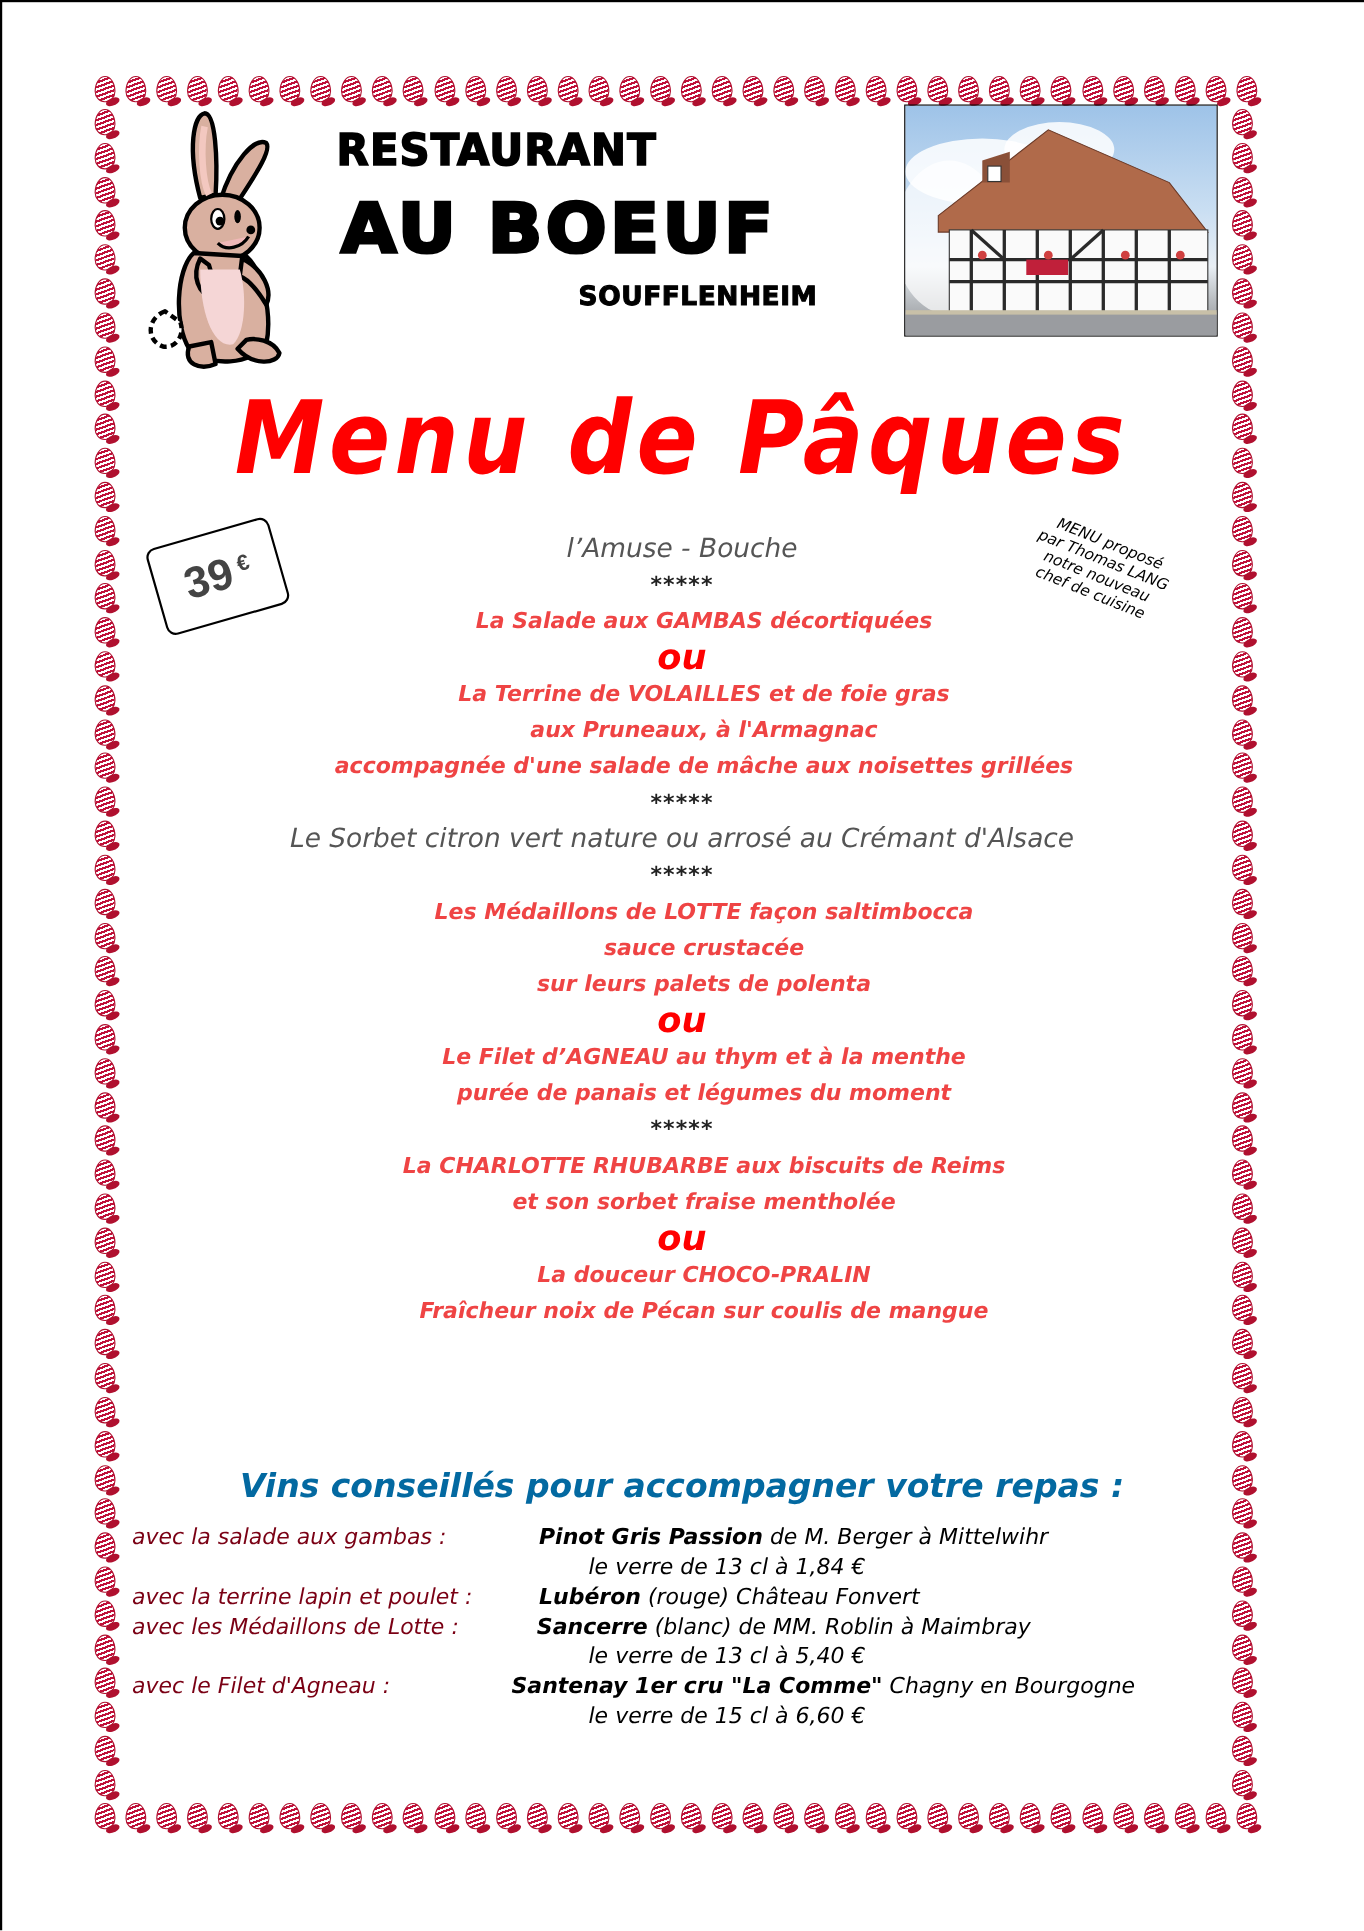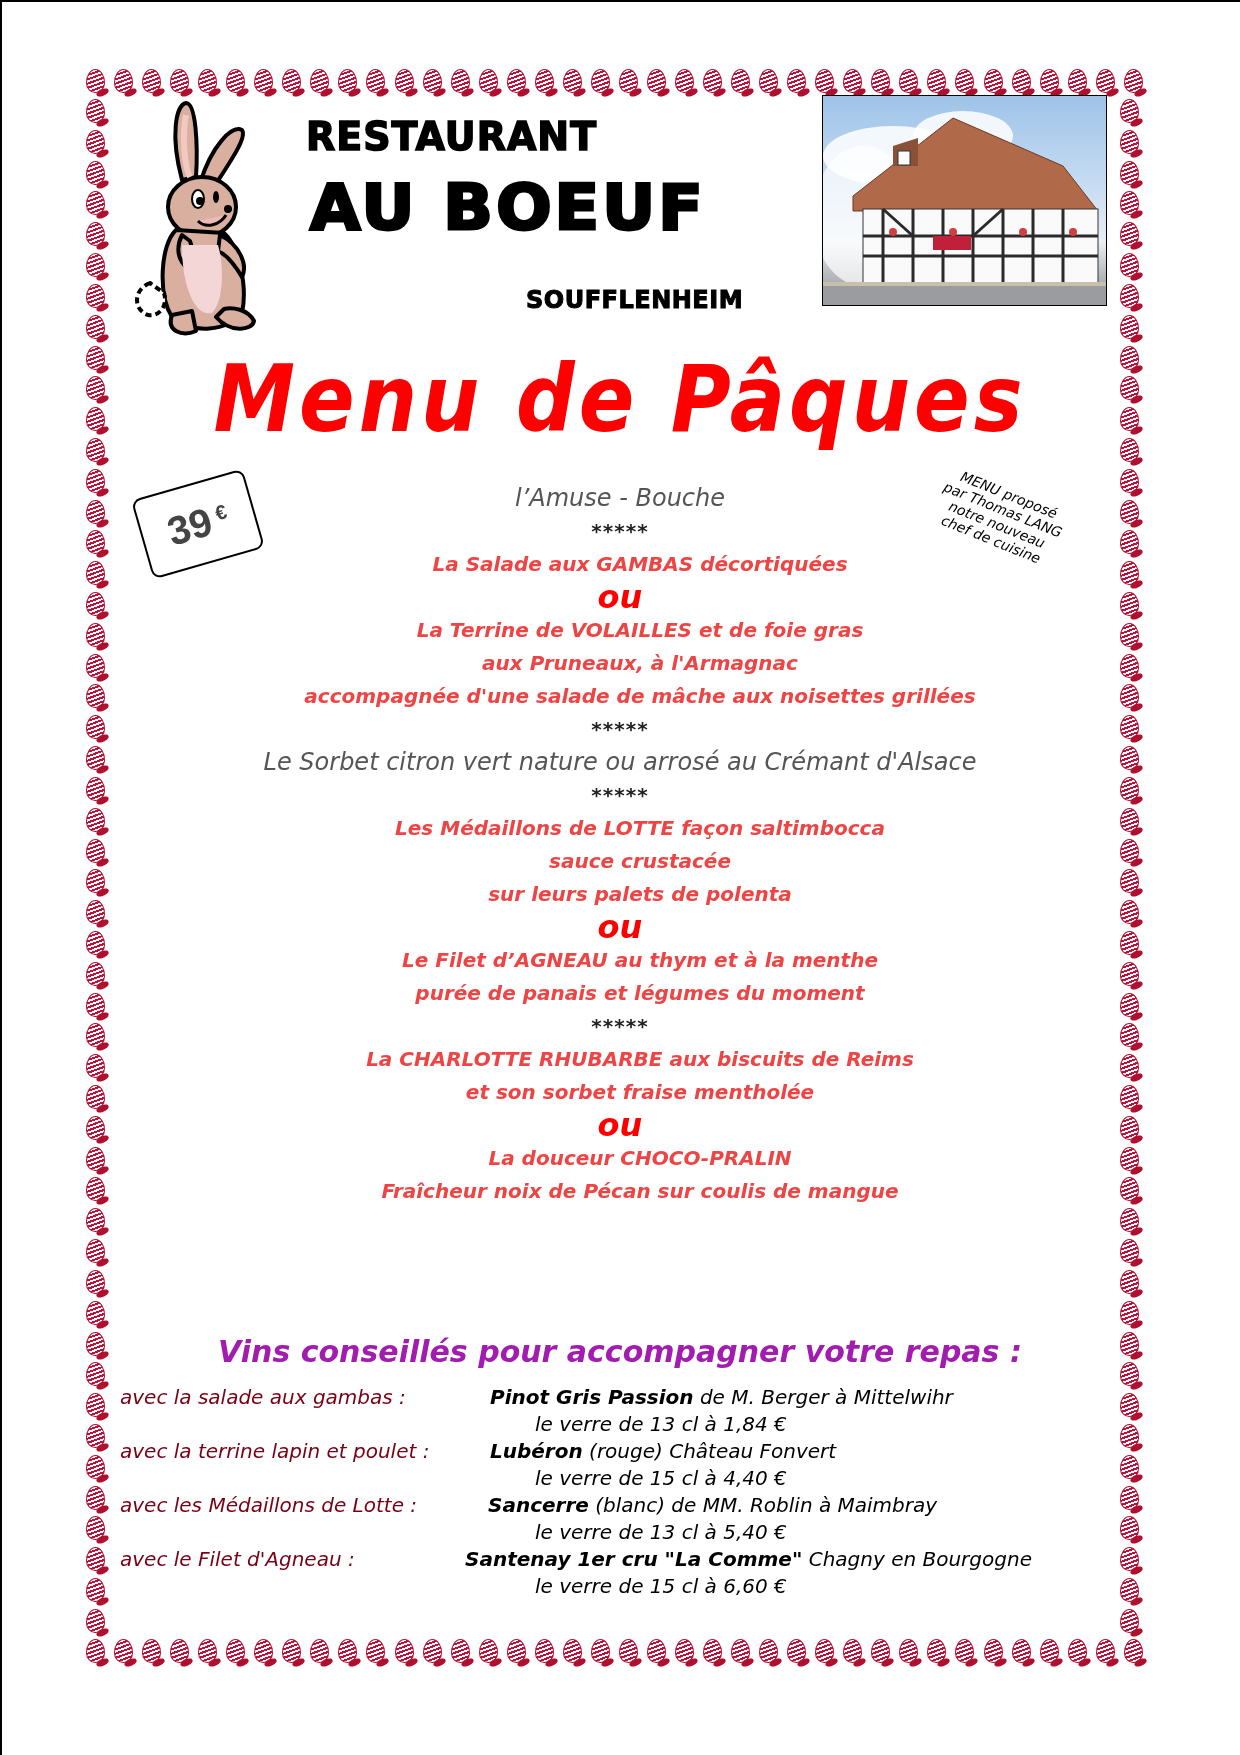--- a/index.html
+++ b/index.html
@@ -23,21 +23,21 @@
 
   
   .bunny { position:absolute; left:120px; top:95px; width:160px; height:245px; }
   .brand { position:absolute; left:300px; top:108px; width:470px; }
   .brand-line1 { position:absolute; left:6px; top:6px; font-family:"DejaVu Sans", sans-serif;
          font-weight:900; font-size:38px; letter-spacing:1px; color:#000; transform:scaleY(1.05);
          -webkit-text-stroke:1.5px #000; }
   .brand-line2 { position:absolute; left:10px; top:63px; font-family:"DejaVu Sans", sans-serif;
          font-weight:900; font-size:62px; letter-spacing:3px; color:#000; -webkit-text-stroke:3px #000;
          transform:scaleX(1.05); transform-origin:left; }
-  .brand-line3 { position:absolute; left:226px; top:178px; font-family:"DejaVu Sans", sans-serif;
+  .brand-line3 { position:absolute; left:226px; top:147px; font-family:"DejaVu Sans", sans-serif;
          font-weight:900; font-size:24px; letter-spacing:0.5px; color:#000; -webkit-text-stroke:1px #000; }
 
   .photo { position:absolute; left:822px; top:95px; width:285px; height:211px;
          border:1.5px solid #000; box-sizing:border-box; overflow:hidden;
          background:linear-gradient(#9ec3e8 0%, #c9def2 45%, #e8eef4 70%, #b8bcc0 85%, #8e9094 100%); }
 
   .title { position:absolute; left:0; width:1240px; top:352px; text-align:center;
          font-family:"DejaVu Sans", sans-serif; font-style:italic; font-weight:bold;
          font-size:82px; color:#ff0000; letter-spacing:4px; transform:scaleY(1.12); }
 
@@ -53,21 +53,21 @@
 
   .menu { position:absolute; left:0; width:1240px; top:482px; text-align:center;
          font-family:"DejaVu Sans", sans-serif; font-style:italic; }
   .menu .ln { height:33px; line-height:33px; white-space:nowrap; }
   .menu .grey { color:#555; font-weight:normal; font-size:24px; }
   .menu .stars { color:#222; font-weight:bold; font-size:20px; font-style:normal; letter-spacing:1px; }
   .menu .dish { color:#ef4444; font-weight:bold; font-size:20px;margin-left:40px; }
   .menu .ou { color:#ff0000; font-weight:bold; font-size:32px; }
 
   .wines-title { position:absolute; left:0; width:1240px; top:1334px; text-align:center;
-         font-family:"DejaVu Sans", sans-serif; font-style:italic; font-weight:bold; font-size:30px; color:#a21caf; }
+         font-family:"DejaVu Sans", sans-serif; font-style:italic; font-weight:bold; font-size:30px; color:#0369a1; }
   .wines { position:absolute; left:120px; top:1384px; width:1020px;
          font-family:"DejaVu Sans", sans-serif; font-style:italic; font-size:20px; }
   .wine-row { height:27px; line-height:27px; position:relative; white-space:nowrap; }
   .wine-label { position:absolute; left:0; color:#7a0014; }
   .wine-name { position:absolute; color:#000; }
   .wine-name b { font-weight:bold; }
   .wine-price { position:absolute; left:415px; color:#000; }
 </style>
 </head>
 <body>
@@ -370,23 +370,20 @@
       <span class="wine-name" style="left: 370px;"><b>Pinot Gris Passion</b><span> de M. Berger à Mittelwihr</span></span>
     </div>
     <div class="wine-row">
       <span class="wine-price">le verre de 13 cl à 1,84 €</span>
     </div>
     <div class="wine-row">
       <span class="wine-label">avec la terrine lapin et poulet :</span>
       <span class="wine-name" style="left: 370px;"><b>Lubéron</b><span> (rouge) Château Fonvert</span></span>
     </div>
     <div class="wine-row">
-      <span class="wine-price">le verre de 15 cl à 4,40 €</span>
-    </div>
-    <div class="wine-row">
       <span class="wine-label">avec les Médaillons de Lotte :</span>
       <span class="wine-name" style="left: 368px;"><b>Sancerre</b><span> (blanc) de MM. Roblin à Maimbray</span></span>
     </div>
     <div class="wine-row">
       <span class="wine-price">le verre de 13 cl à 5,40 €</span>
     </div>
     <div class="wine-row">
       <span class="wine-label">avec le Filet d'Agneau :</span>
       <span class="wine-name" style="left: 345px;"><b>Santenay 1er cru "La Comme"</b><span> Chagny en Bourgogne</span></span>
     </div>

